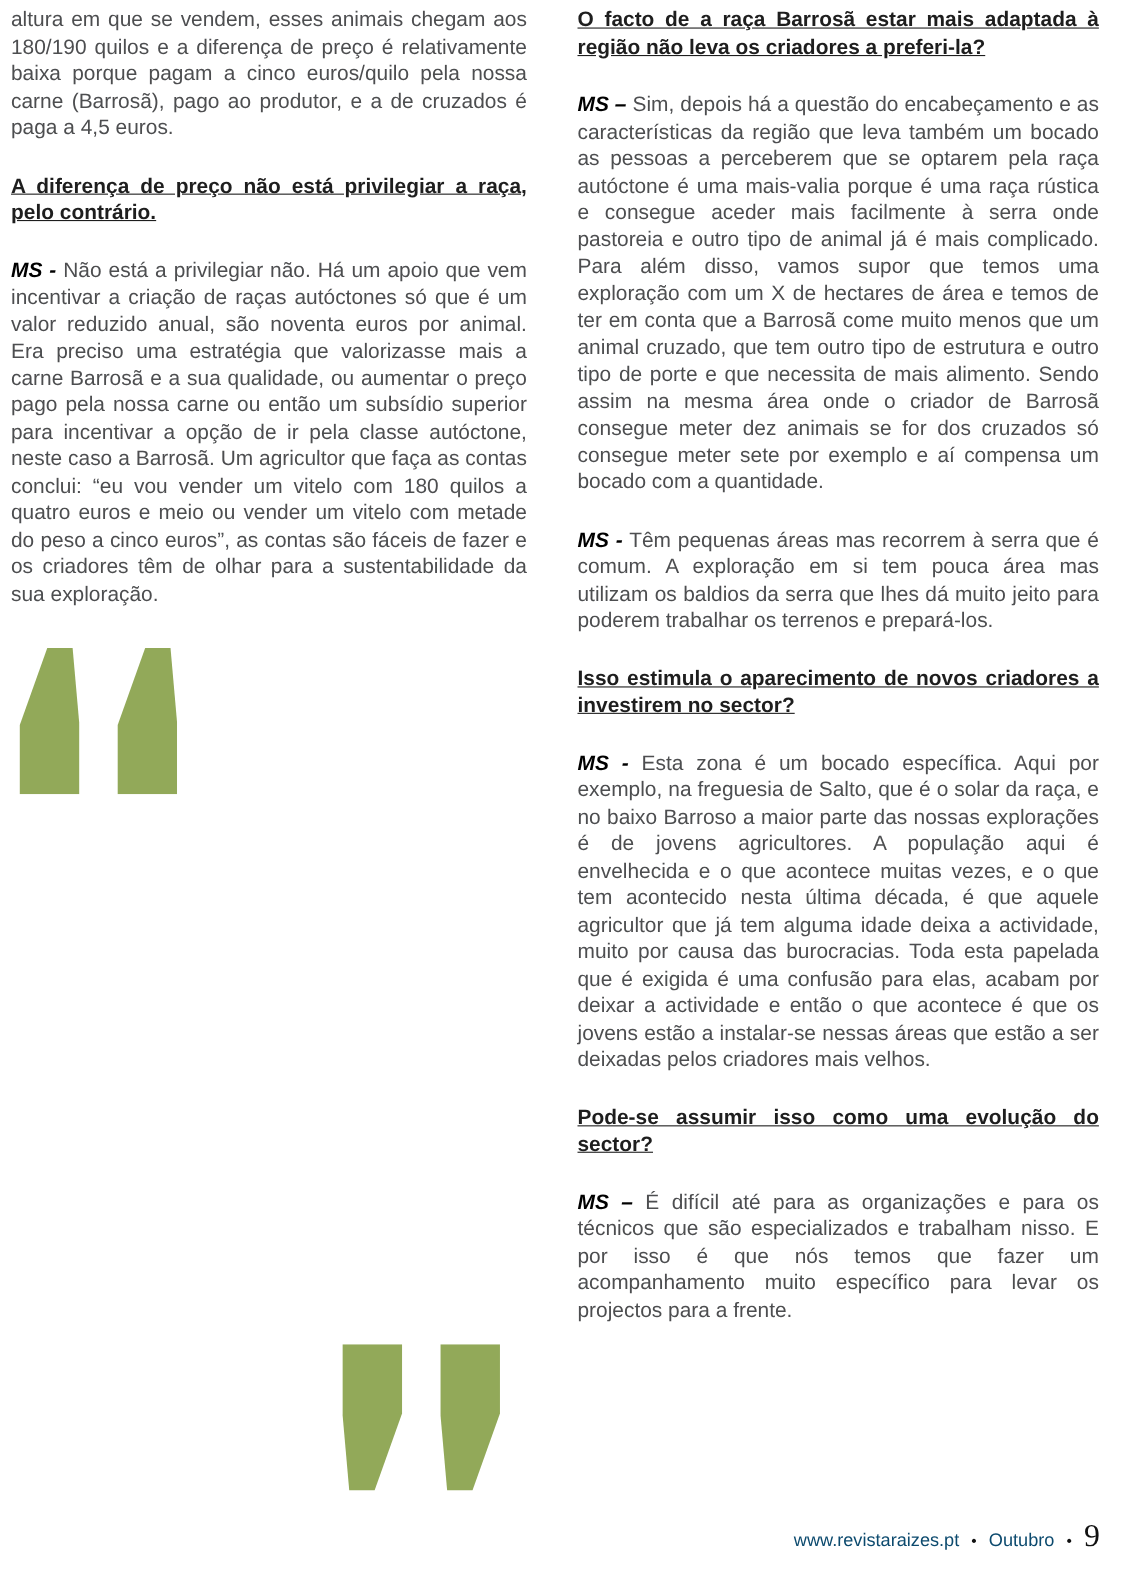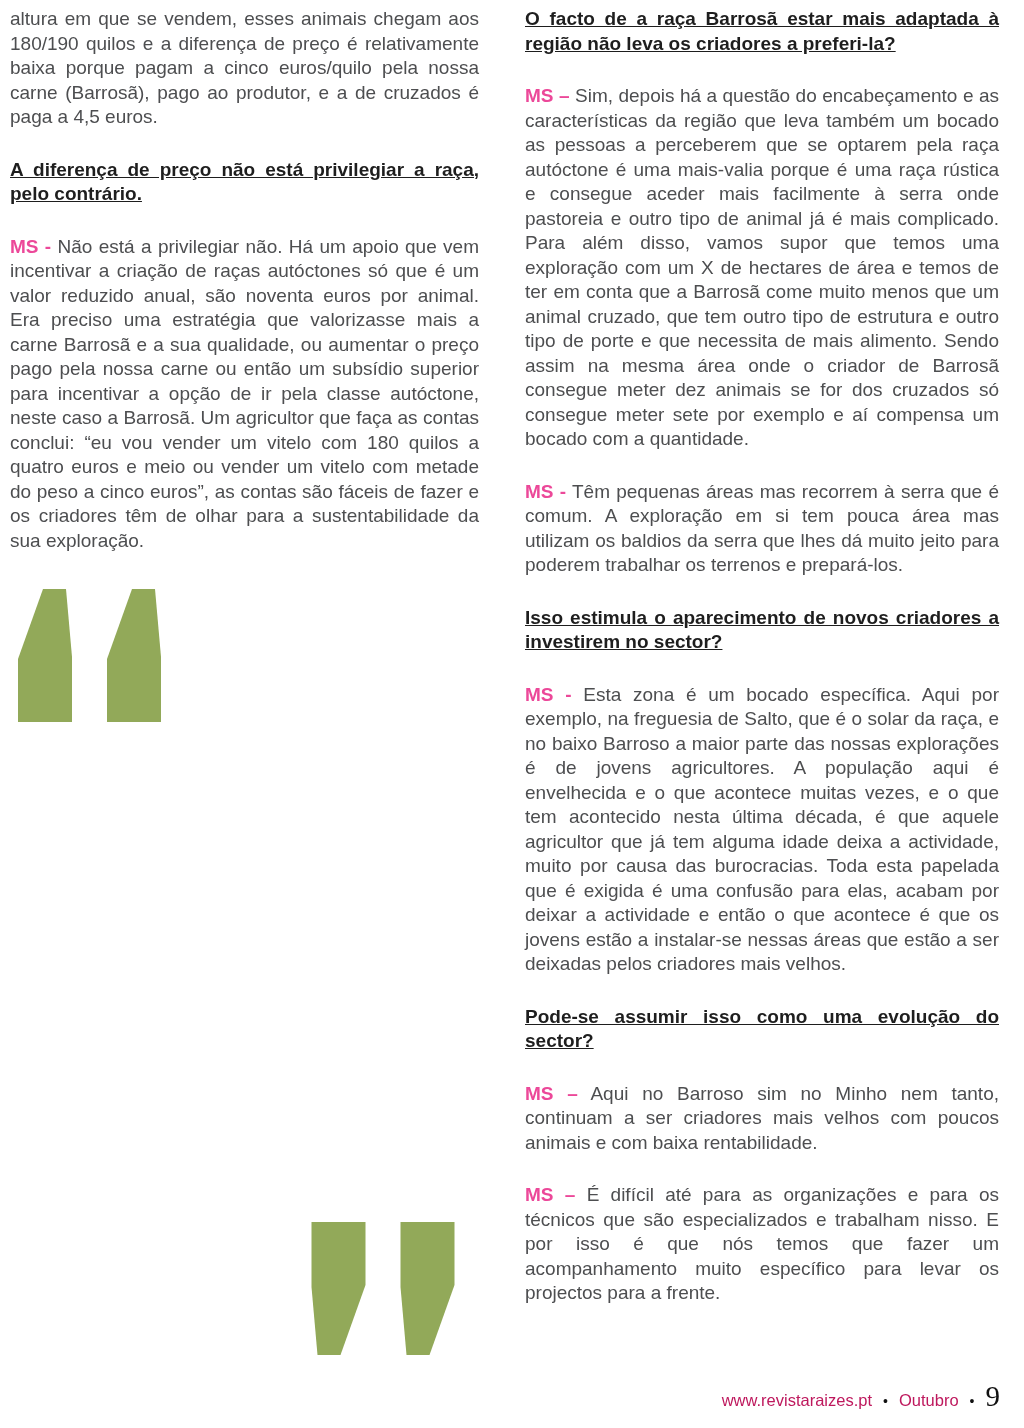--- a/index.html
+++ b/index.html
@@ -23,21 +23,22 @@
   .col-right { left: 525px; width: 474px; }
   .col p { margin: 0 0 28px 0; }
   .question {
     font-weight: bold;
     color: #1e1e1e;
     margin: 0 0 28px 0;
     text-decoration: underline;
   }
   .ms {
     font-weight: bold;
-    color: #ec4899;
+    font-style: italic;
+    color: #000000;
   }
   .open-quote {
     position: absolute;
     left: 10px;
     top: 589px;
     width: 151px;
     height: 133px;
   }
   .close-quote {
     position: absolute;
@@ -64,21 +65,21 @@
   }
   .footer {
     position: absolute;
     right: 24px;
     top: 1382px;
     display: flex;
     align-items: baseline;
     gap: 11px;
   }
   .footer .muted {
-    color: #be185d;
+    color: #0c4a6e;
     font-size: 16.5px;
   }
   .footer .dot {
     color: #111111;
     font-size: 14px;
   }
   .footer .pagenum {
     font-family: "Liberation Serif", serif;
     font-size: 29px;
     color: #111111;
@@ -131,21 +132,20 @@
   <div class="col col-right">
     <p class="question">O facto de a raça Barrosã estar mais adaptada à região não leva os criadores a preferi-la?</p>
     <p><span class="ms">MS –</span> <span>Sim, depois há a questão do encabeçamento e as características da região que leva também um bocado as pessoas a perceberem que se optarem pela raça autóctone é uma mais-valia porque é uma raça rústica e consegue aceder mais facilmente à serra onde pastoreia e outro tipo de animal já é mais complicado. Para além disso, vamos supor que temos uma exploração com um X de hectares de área e temos de ter em conta que a Barrosã come muito menos que um animal cruzado, que tem outro tipo de estrutura e outro tipo de porte e que necessita de mais alimento. Sendo assim na mesma área onde o criador de Barrosã consegue meter dez animais se for dos cruzados só consegue meter sete por exemplo e aí compensa um bocado com a quantidade.</span></p>
 
     <p><span class="ms">MS -</span> <span>Têm pequenas áreas mas recorrem à serra que é comum. A exploração em si tem pouca área mas utilizam os baldios da serra que lhes dá muito jeito para poderem trabalhar os terrenos e prepará-los.</span></p>
 
     <p class="question">Isso estimula o aparecimento de novos criadores a investirem no sector?</p>
     <p><span class="ms">MS -</span> <span>Esta zona é um bocado específica. Aqui por exemplo, na freguesia de Salto, que é o solar da raça, e no baixo Barroso a maior parte das nossas explorações é de jovens agricultores. A população aqui é envelhecida e o que acontece muitas vezes, e o que tem acontecido nesta última década, é que aquele agricultor que já tem alguma idade deixa a actividade, muito por causa das burocracias. Toda esta papelada que é exigida é uma confusão para elas, acabam por deixar a actividade e então o que acontece é que os jovens estão a instalar-se nessas áreas que estão a ser deixadas pelos criadores mais velhos.</span></p>
 
     <p class="question">Pode-se assumir isso como uma evolução do sector?</p>
-    <p><span class="ms">MS –</span> <span>Aqui no Barroso sim no Minho nem tanto, continuam a ser criadores mais velhos com poucos animais e com baixa rentabilidade.</span></p>
 
     <p><span class="ms">MS –</span> <span>É difícil até para as organizações e para os técnicos que são especializados e trabalham nisso. E por isso é que nós temos que fazer um acompanhamento muito específico para levar os projectos para a frente.</span></p>
   </div>
 
   <div class="footer">
     <span class="muted">www.revistaraizes.pt</span>
     <span class="dot">•</span>
     <span class="muted">Outubro</span>
     <span class="dot">•</span>
     <span class="pagenum">9</span>

